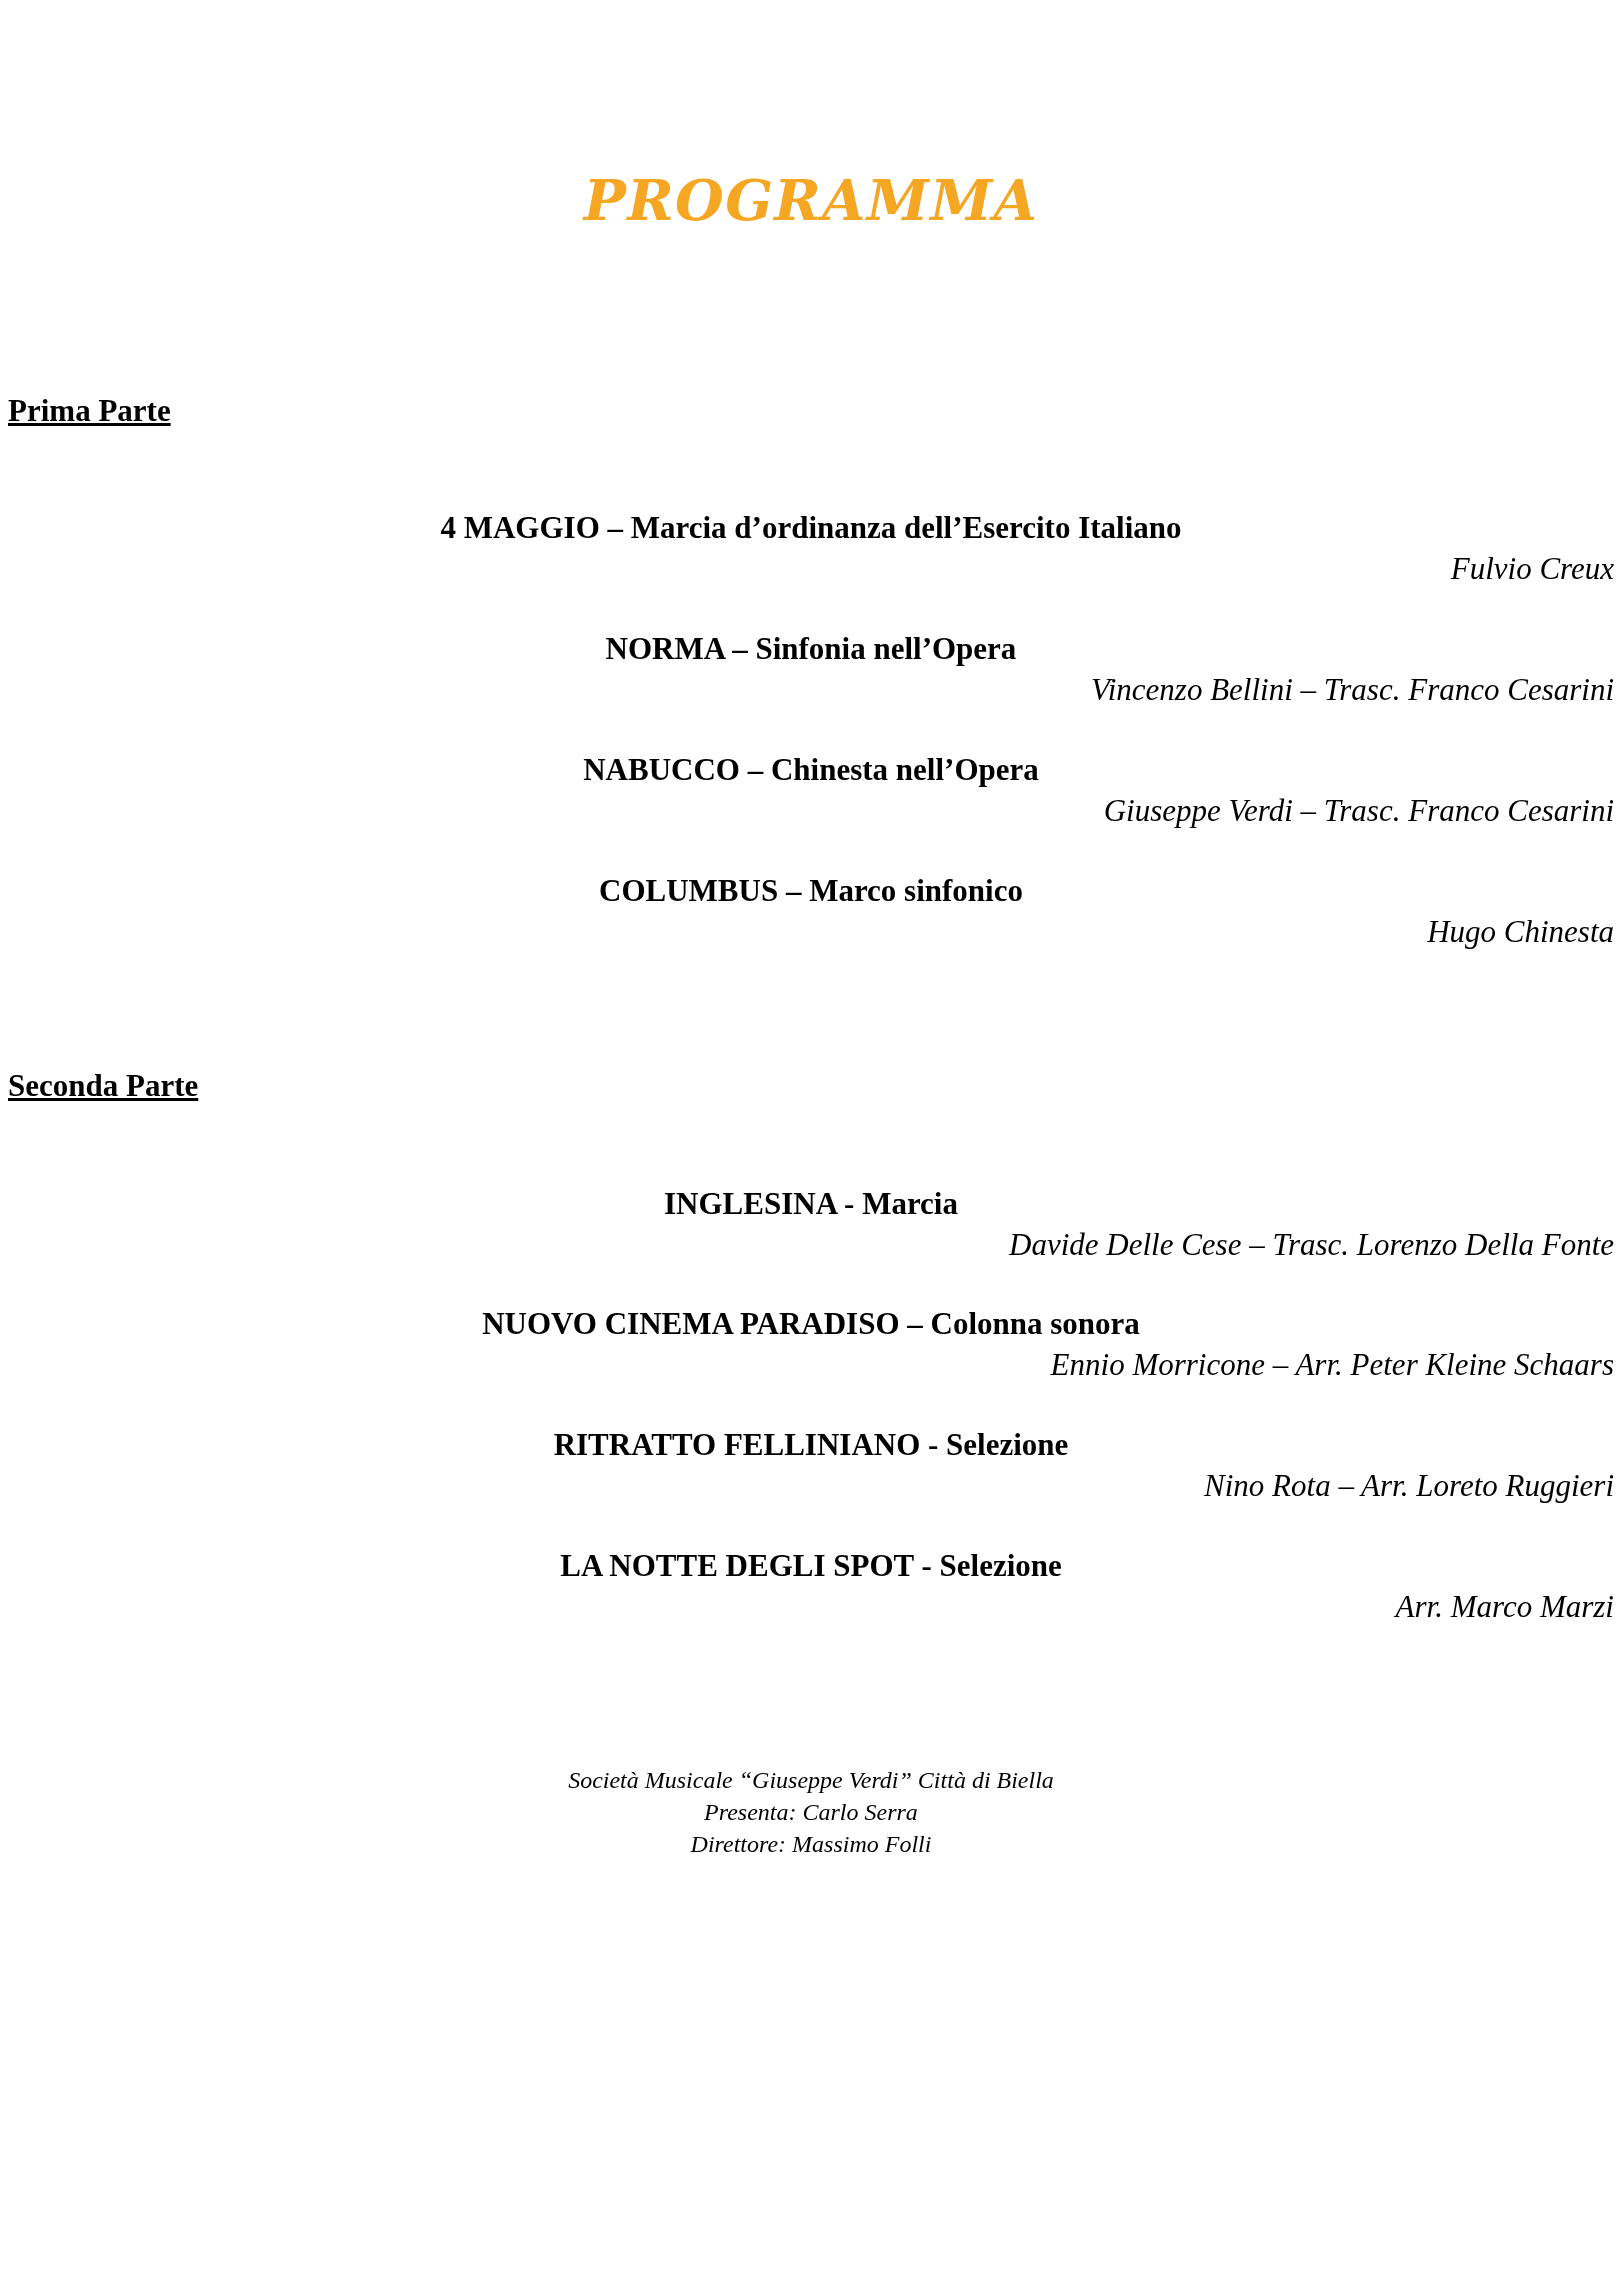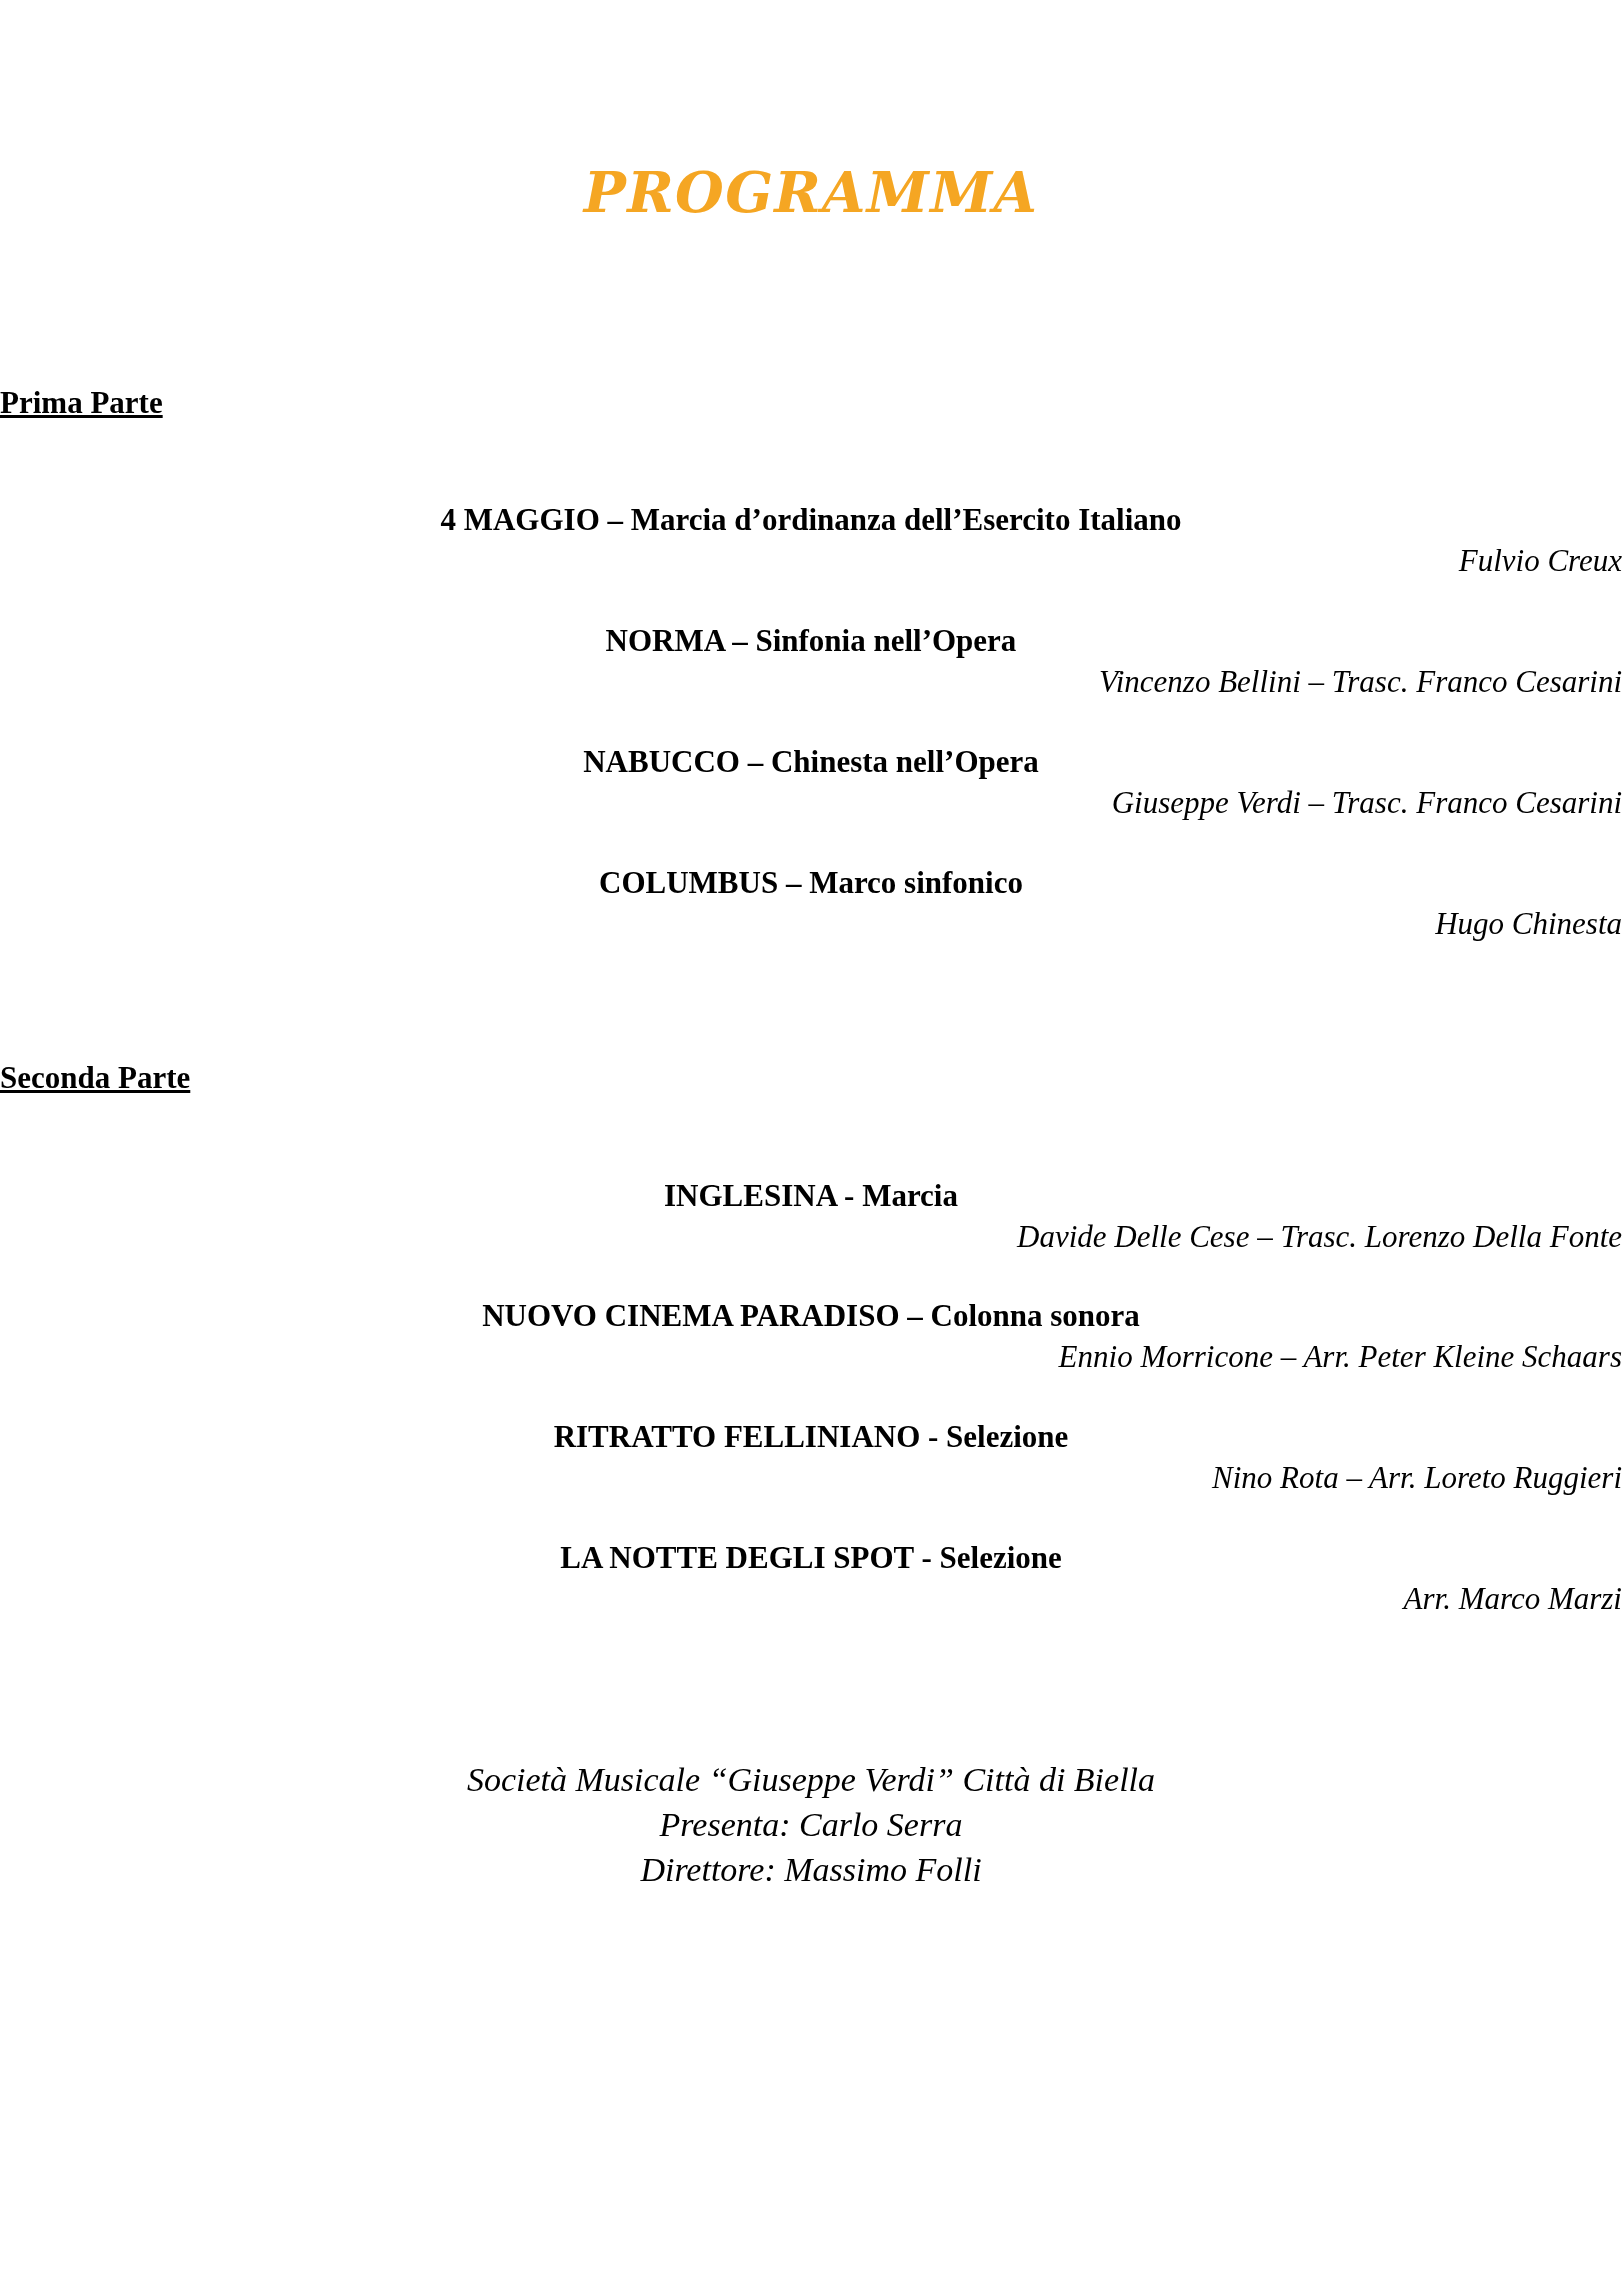--- a/index.html
+++ b/index.html
@@ -12,21 +12,21 @@
     height: 2295px;
     font-family: "Liberation Serif", serif;
     color: #000000;
     overflow: hidden;
   }
   .page {
     width: 1622px;
     height: 1677px;
     position: relative;
     box-sizing: border-box;
-    padding: 0;
+    padding: 8px;
   }
 
   .doc-title {
     text-align: center;
     color: #F5A623;
     font-family: "DejaVu Serif", serif;
     font-style: italic;
     font-weight: bold;
     font-size: 56px;
     letter-spacing: 1.3px;
@@ -65,21 +65,21 @@
 
   .gap-after-title { height: 164px; }
   .gap-small { height: 39px; }
   .gap-section { height: 79px; }
   .gap-before-second { height: 115px; }
   .gap-before-footer { height: 137px; }
 
   .footer-block {
     text-align: center;
     font-style: italic;
-    font-size: 34px;
+    font-size: 24px;
     line-height: 1.33;
     margin: 0;
   }
   .footer-line { margin: 0; }
 </style>
 </head>
 <body>
 
 <div class="page">
 

